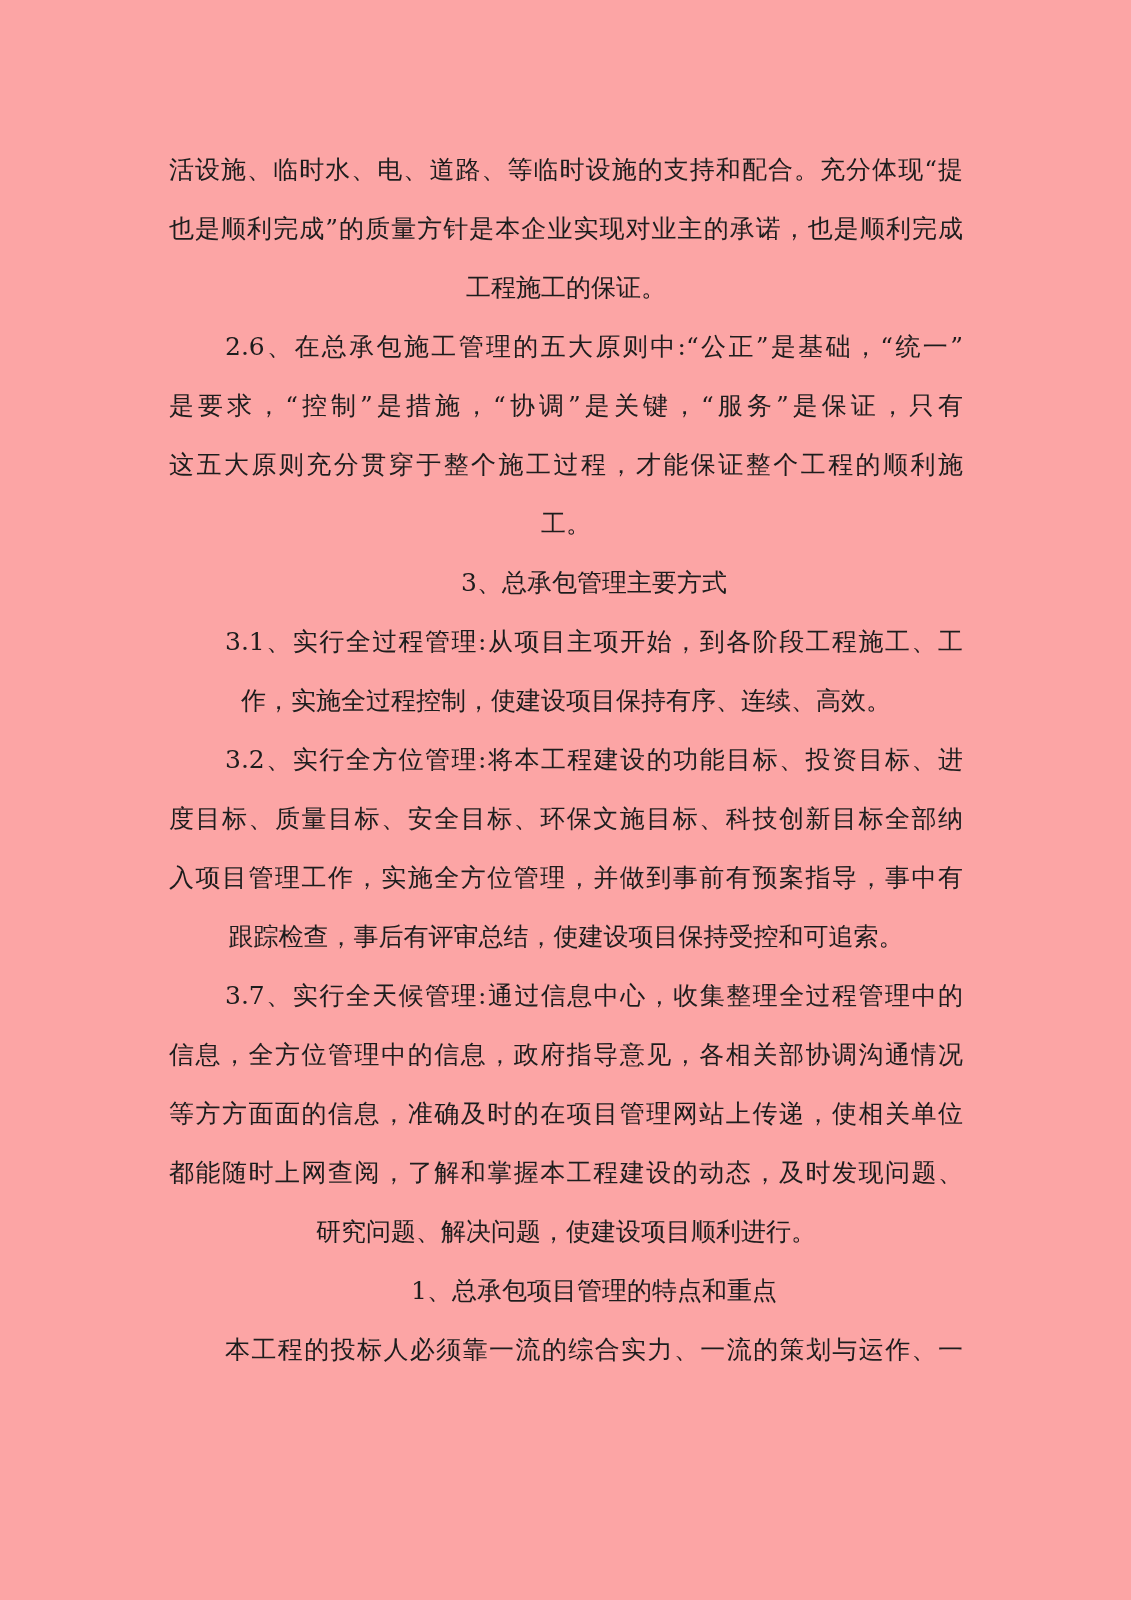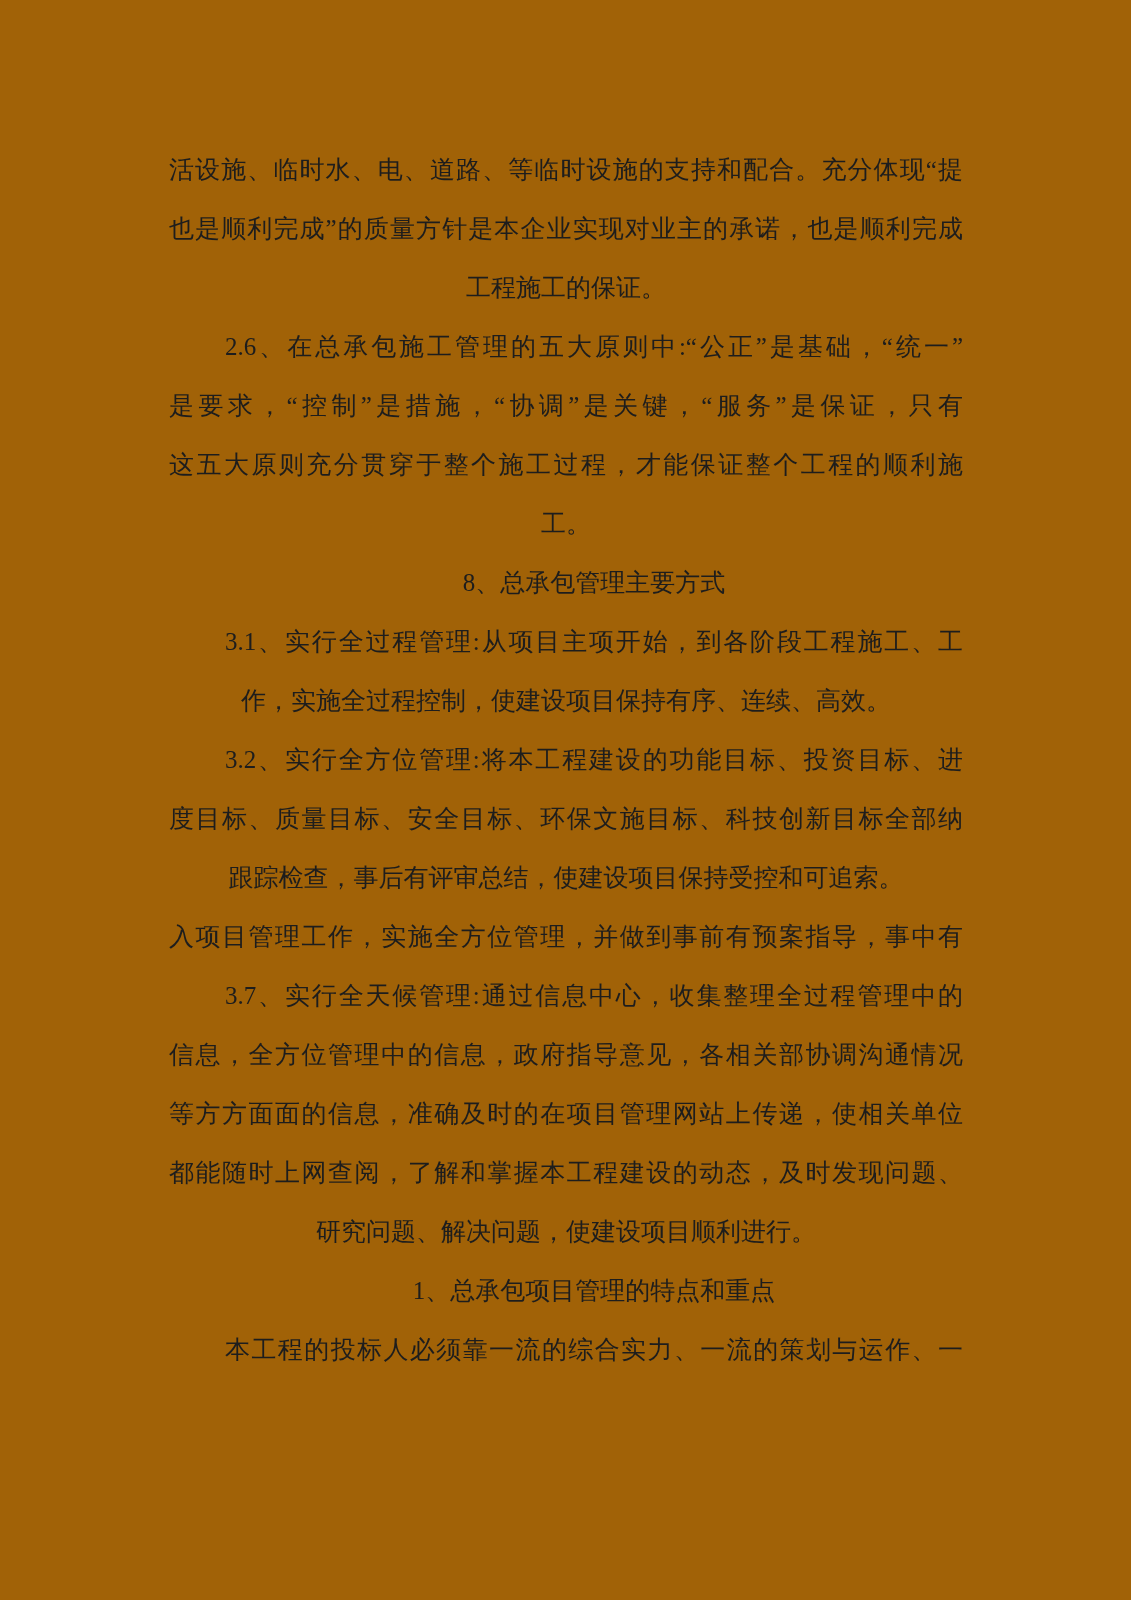--- a/index.html
+++ b/index.html
@@ -5,23 +5,22 @@
 <style>
   html, body { margin: 0; padding: 0; }
   body {
     width: 1131px; height: 1600px;
     background: #ffffff;
     font-family: "DejaVu Serif", "Liberation Serif", serif;
   }
   .page {
     position: relative;
     width: 1131px; height: 1600px;
-    background: #a16207;
+    background: #fca5a5;
     overflow: hidden;
-    font-family: Liberation Serif, serif;
   }
   .textblock {
     position: absolute;
     left: 169px; top: 140px;
     width: 794px;
     font-size: 25px;
     line-height: 59px;
     color: #1d1d1d;
     word-break: keep-all;
   }
@@ -53,33 +52,33 @@
     </div>
 
     <div class="para">
       <div class="ln fill ind">2.6、在总承包施工管理的五大原则中:“公正”是基础，“统一”</div>
       <div class="ln fill">是要求，“控制”是措施，“协调”是关键，“服务”是保证，只有</div>
       <div class="ln fill">这五大原则充分贯穿于整个施工过程，才能保证整个工程的顺利施</div>
       <div class="ln">工。</div>
     </div>
 
     <div class="para">
-      <div class="ln ind">8、总承包管理主要方式</div>
+      <div class="ln ind">3、总承包管理主要方式</div>
     </div>
 
     <div class="para">
       <div class="ln fill ind">3.1、实行全过程管理:从项目主项开始，到各阶段工程施工、工</div>
       <div class="ln">作，实施全过程控制，使建设项目保持有序、连续、高效。</div>
     </div>
 
     <div class="para">
       <div class="ln fill ind">3.2、实行全方位管理:将本工程建设的功能目标、投资目标、进</div>
       <div class="ln fill">度目标、质量目标、安全目标、环保文施目标、科技创新目标全部纳</div>
+      <div class="ln fill">入项目管理工作，实施全方位管理，并做到事前有预案指导，事中有</div>
       <div class="ln">跟踪检查，事后有评审总结，使建设项目保持受控和可追索。</div>
-      <div class="ln fill">入项目管理工作，实施全方位管理，并做到事前有预案指导，事中有</div>
     </div>
 
     <div class="para">
       <div class="ln fill ind">3.7、实行全天候管理:通过信息中心，收集整理全过程管理中的</div>
       <div class="ln fill">信息，全方位管理中的信息，政府指导意见，各相关部协调沟通情况</div>
       <div class="ln fill">等方方面面的信息，准确及时的在项目管理网站上传递，使相关单位</div>
       <div class="ln fill">都能随时上网查阅，了解和掌握本工程建设的动态，及时发现问题、</div>
       <div class="ln">研究问题、解决问题，使建设项目顺利进行。</div>
     </div>
 

